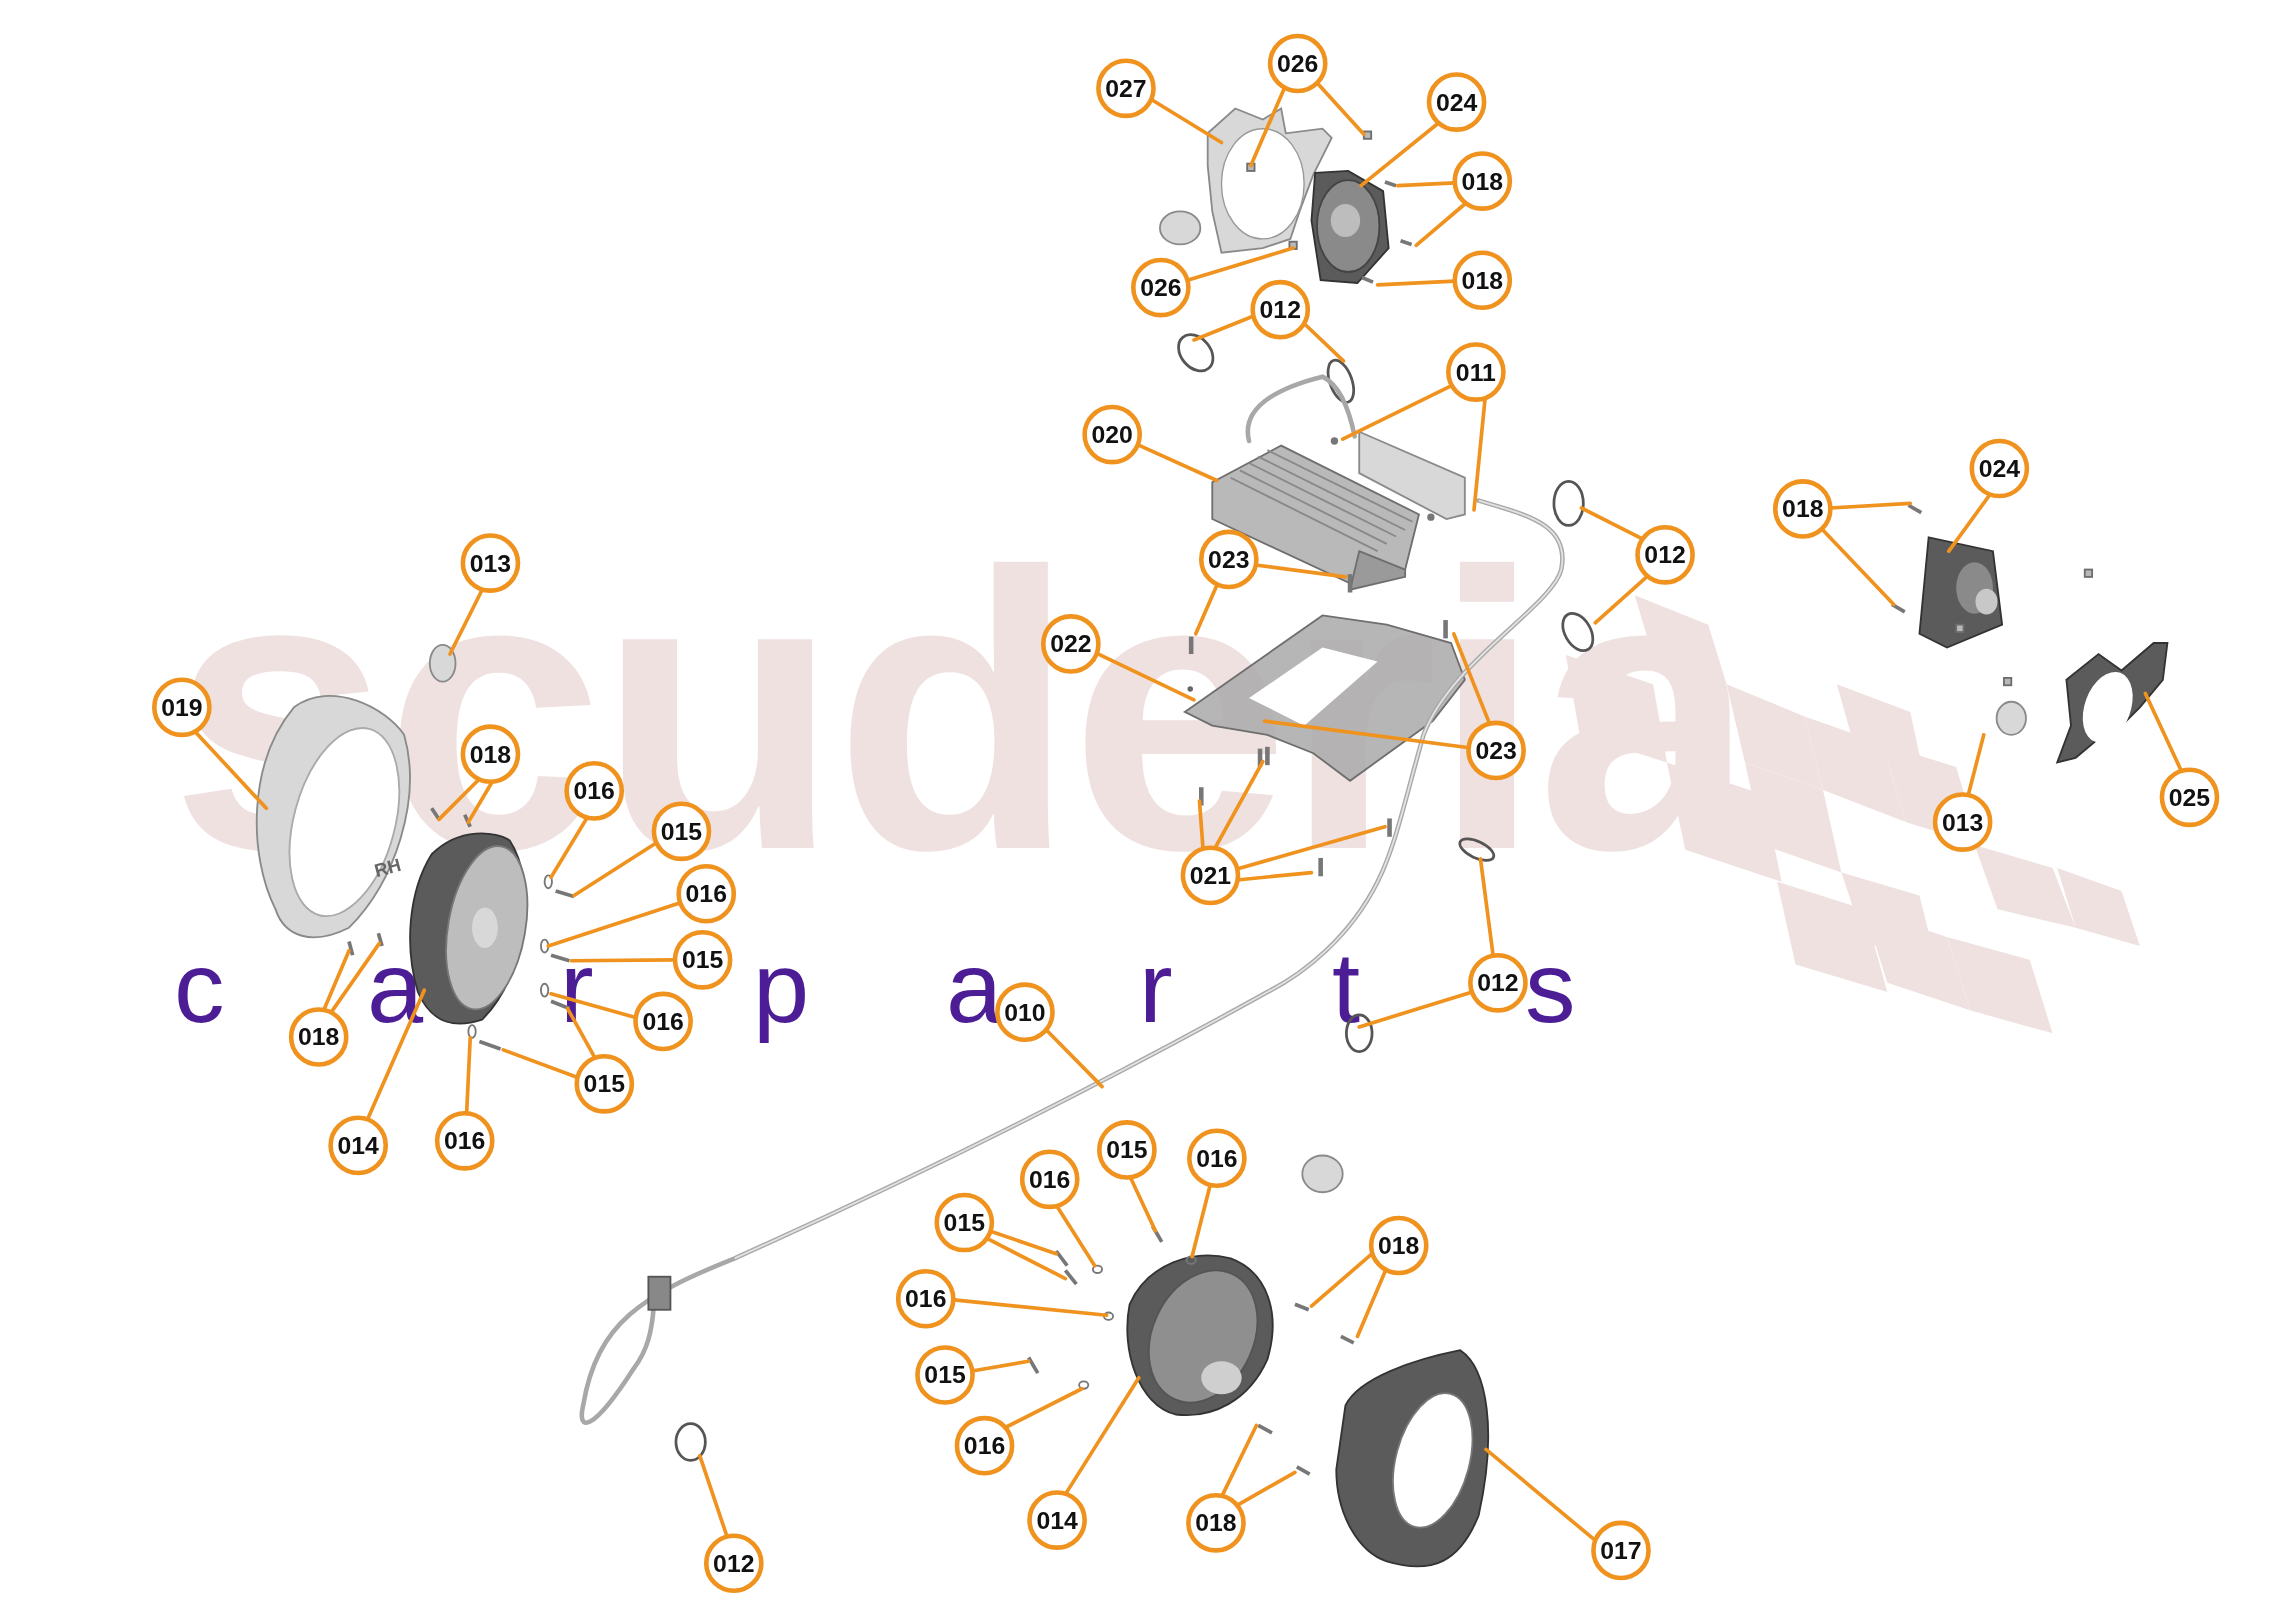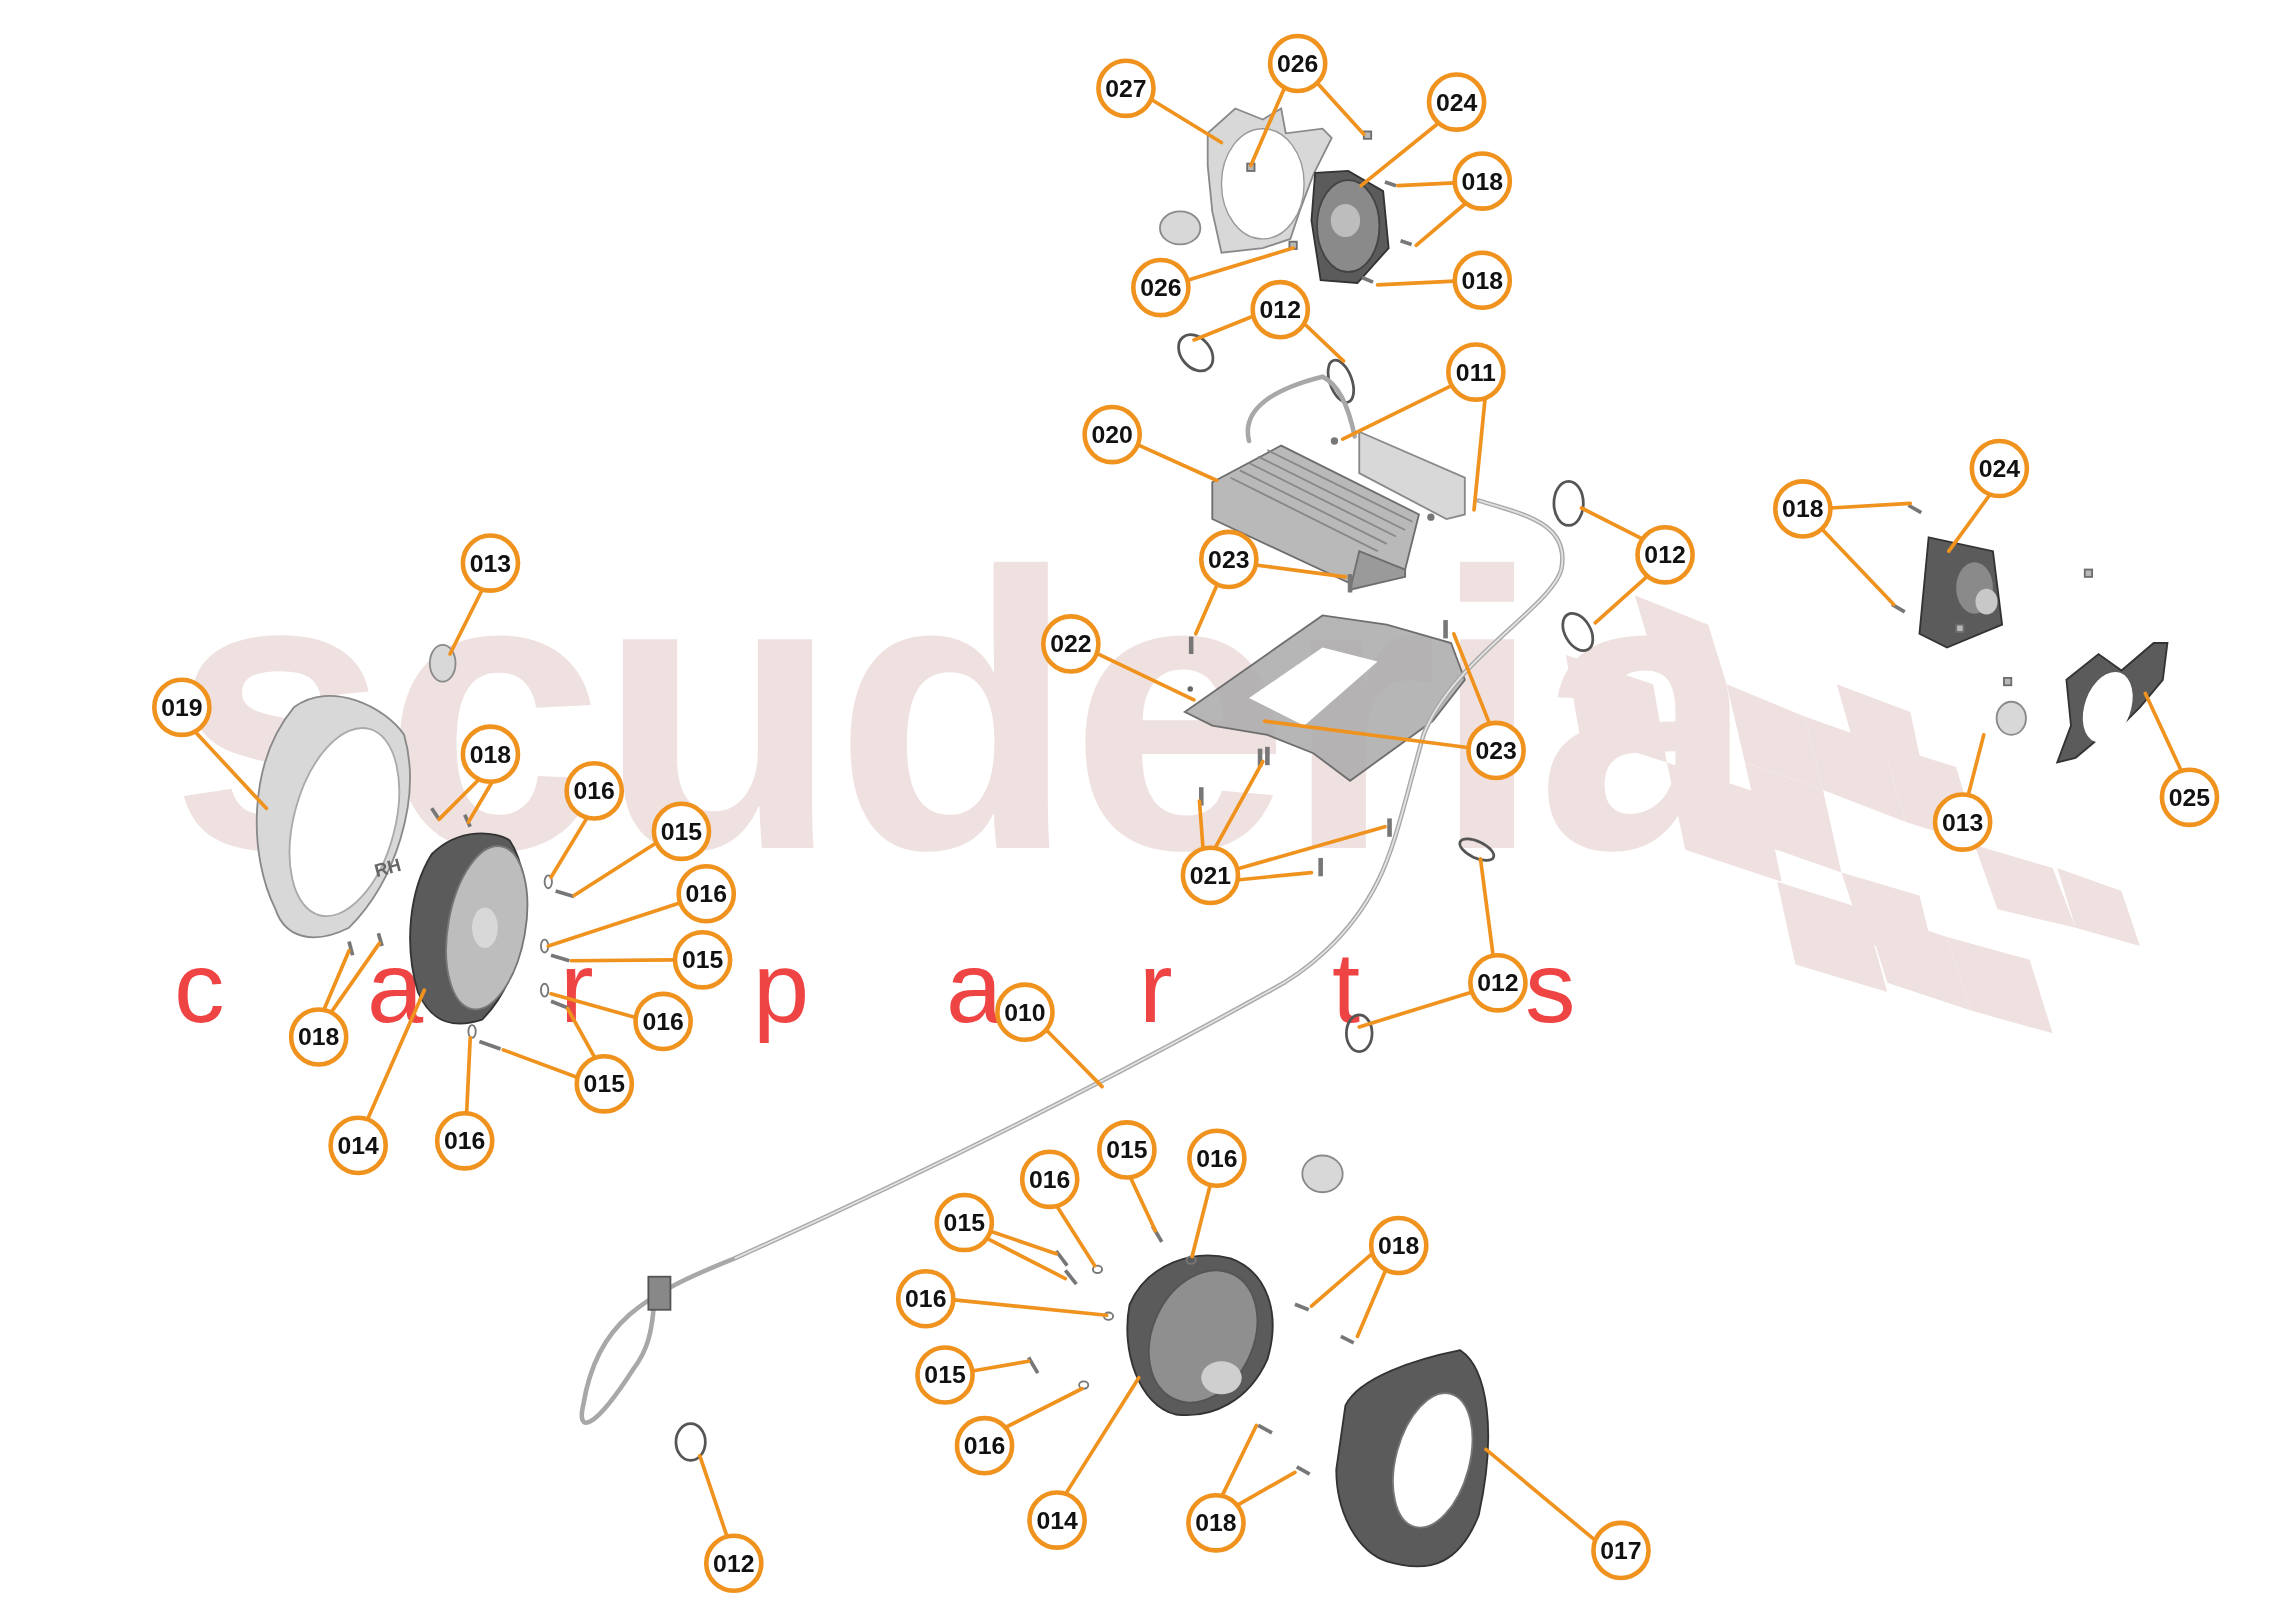--- a/index.html
+++ b/index.html
@@ -1,19 +1,19 @@
 <!DOCTYPE html>
 <html style="font-size:14.7px"><head>
 <meta charset="utf-8">
 <style>
   html, body { margin: 0; padding: 0; background: #ffffff; }
   body { width: 2296px; height: 1624px; position: relative; overflow: hidden; font-family: "Liberation Sans", sans-serif; }
   #stage { position: absolute; left: 0; top: 0; width: 2296px; height: 1624px; }
   .wm-big { position: absolute; left: 170px; top: 514px; font-family: "Liberation Sans", sans-serif; font-size: 395px; font-weight: 700; letter-spacing: -5.5px; color: #f0e1e1; line-height: 1; white-space: nowrap; }
-  .wm-small { position: absolute; left: 174px; top: 937px; font-family: "Liberation Sans", sans-serif; font-size: 101px; color: #ef4444; line-height: 1; white-space: nowrap; }
+  .wm-small { position: absolute; left: 174px; top: 937px; font-family: "Liberation Sans", sans-serif; font-size: 101px; color: #4c1d95; line-height: 1; white-space: nowrap; }
   .wm-small span { display: inline-block; width: 193px; text-align: left; }
   svg { position: absolute; left: 0; top: 0; }
   .callout-circle { fill: #ffffff; stroke: #f0921e; stroke-width: 5; }
   .leader { stroke: #f0921e; stroke-width: 4; fill: none; stroke-linecap: round; }
   .callout-text { font-family: "Liberation Sans", sans-serif; font-weight: 700; font-size: 27px; fill: #111111; text-anchor: middle; dominant-baseline: central; }
   .part-gray { fill: #b9b9b9; stroke: #6e6e6e; stroke-width: 2; }
   .part-dark { fill: #5b5b5b; stroke: #333; stroke-width: 2; }
   .part-light { fill: #d8d8d8; stroke: #8a8a8a; stroke-width: 2; }
   .cable { stroke: #a8a8a8; stroke-width: 5; fill: none; stroke-linecap: round; }
   .cable-inner { stroke: #e2e2e2; stroke-width: 2; fill: none; }

